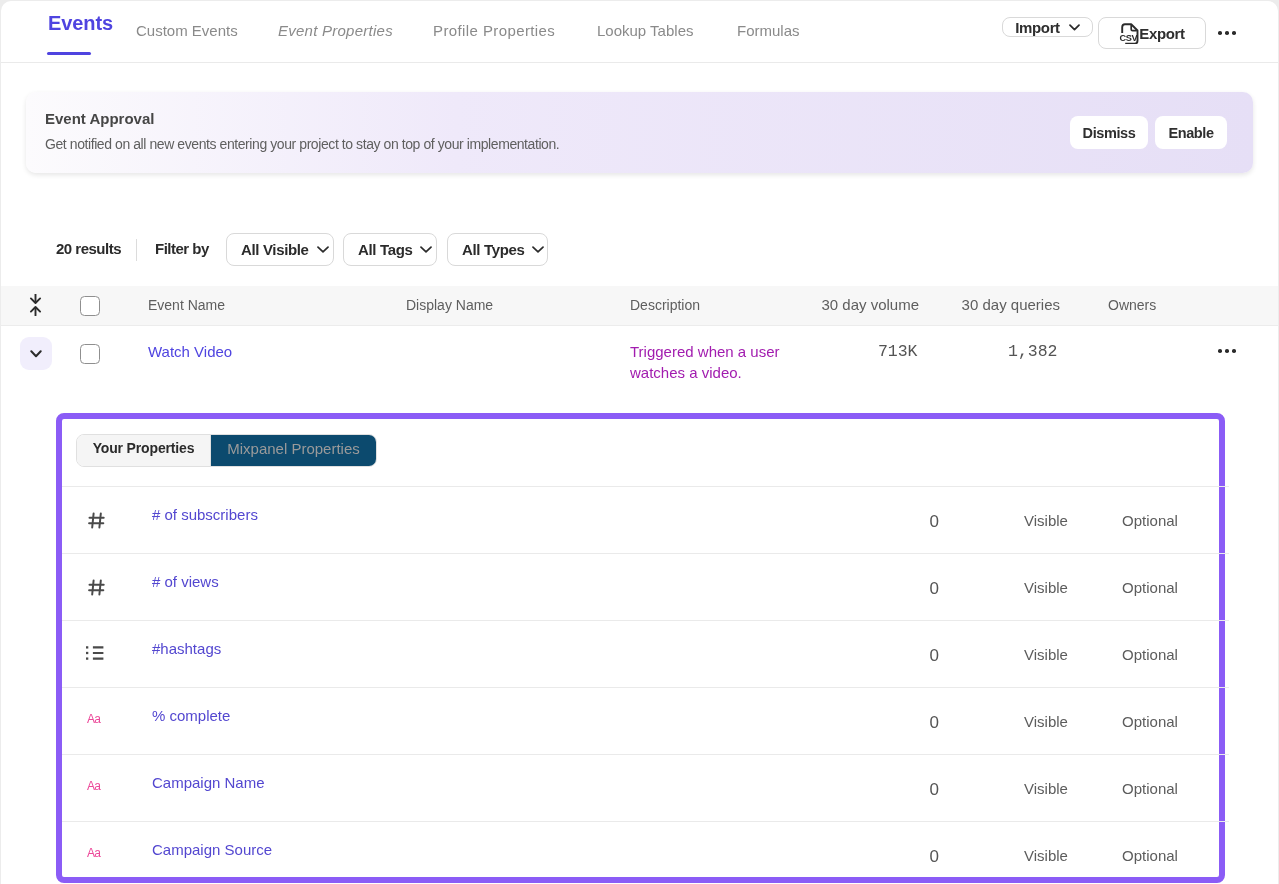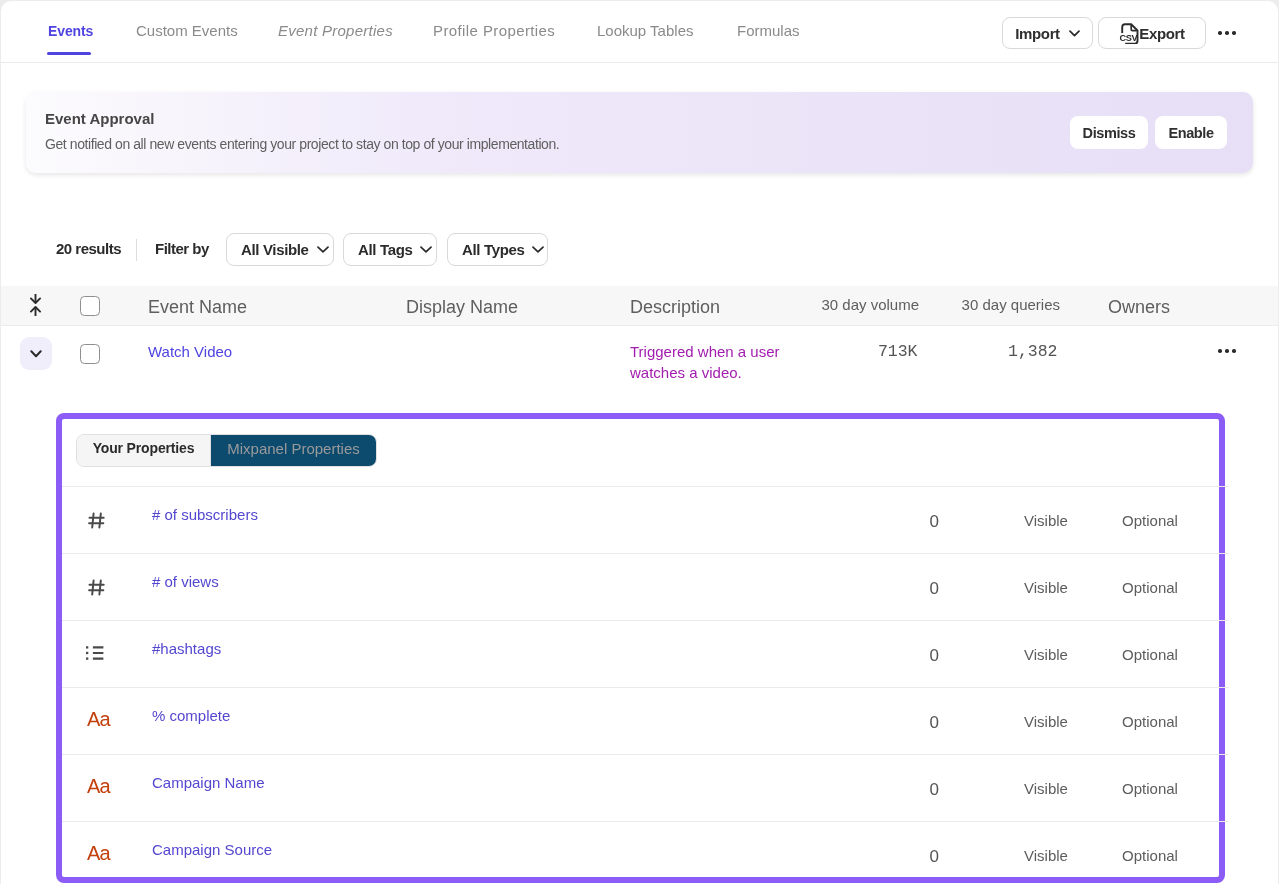--- a/index.html
+++ b/index.html
@@ -4,21 +4,21 @@
 <style>
   * { margin:0; padding:0; box-sizing:border-box; }
   html,body { width:1279px; height:884px; overflow:hidden; }
   body { background:#ececec; font-family:"Liberation Sans", sans-serif; }
   #page { position:relative; width:1279px; height:884px; }
   .abs { position:absolute; }
   .card { position:absolute; left:1px; top:1px; width:1277px; height:883px;
           background:#fff; border-radius:10px 10px 0 0; }
   .navline { position:absolute; left:1px; top:62px; width:1277px; height:1px; background:#eaeaea; }
   .tab { position:absolute; top:22px; font-size:15px; color:#8a8a8a; white-space:nowrap; }
-  .tab.active { color:#4f44e0; font-weight:700; font-size:14px; top:23px; letter-spacing:-0.1px; }
+  .tab.active { color:#4f44e0; font-weight:700; font-size:20px; top:12px; letter-spacing:-0.1px; }
   .underline { position:absolute; left:47px; top:52px; width:44px; height:3px;
                border-radius:2px; background:#4f44e0; }
   .btn { position:absolute; background:#fff; border:1px solid #d9d9d9; border-radius:8px;
          display:flex; align-items:center; justify-content:center;
          font-size:15px; color:#2f2f2f; font-weight:700; letter-spacing:-0.35px; white-space:nowrap; }
   .dots { display:flex; gap:3.5px; align-items:center; }
   .dots i { width:3.6px; height:3.6px; border-radius:50%; background:#2b2b2b; display:block; }
 
   .banner { position:absolute; left:26px; top:92px; width:1227px; height:81px; border-radius:10px;
             background:linear-gradient(to right, #fcfbfd 0%, #efe9fa 35%, #e6dff6 100%);
@@ -33,21 +33,21 @@
   .vdiv { position:absolute; left:136px; top:239px; width:1px; height:22px; background:#dcdcdc; }
   .drop { position:absolute; top:233px; height:33px; background:#fff; border:1px solid #d9d9d9;
           border-radius:8px; display:flex; align-items:center; justify-content:flex-start;
           padding-left:14px; gap:8px; font-size:15px; color:#2b2b2b; font-weight:700; letter-spacing:-0.35px; }
   .search { position:absolute; left:1077px; top:232px; width:183px; height:34px; background:#f3f3f4;
             border-radius:8px; display:flex; align-items:center; }
   .search span { font-size:15px; color:#8f8f8f; }
 
   .thead { position:absolute; left:1px; top:286px; width:1277px; height:40px; background:#f7f7f7;
            border-bottom:1px solid #ececec; }
-  .th { position:absolute; top:297px; font-size:18px; color:#5e5e5e; white-space:nowrap; }
+  .th { position:absolute; top:297px; font-size:14px; color:#5e5e5e; white-space:nowrap; }
   .thr { position:absolute; top:296px; font-size:15px; color:#5e5e5e; white-space:nowrap; }
   .checkbox { position:absolute; width:20px; height:20px; border:1.4px solid #8f8f8f;
               border-radius:4.5px; background:#fff; }
   .chip { position:absolute; left:20px; top:337px; width:32px; height:33px; background:#f1eefc;
           border-radius:9px; display:flex; align-items:center; justify-content:center; }
   .link { color:#4f44e0; text-decoration:none; }
   .mono { font-family:"Liberation Mono", monospace; font-size:16.5px; color:#545454; }
 
   .panel { position:absolute; left:56px; top:413px; width:1169px; height:470px;
            border:6px solid #8b5cf6; border-radius:8px; background:#fff; }
@@ -58,37 +58,37 @@
               font-size:14px; font-weight:700; letter-spacing:-0.15px; color:#2b2b2b; }
   .tabs .t2 { width:165px; background:#0c4a6e; display:flex; align-items:flex-start; justify-content:center; padding-top:5px;
               font-size:15px; color:#9a9a9a; }
   .prow { position:absolute; left:0; width:1167px; height:67px; border-top:1px solid #eaeaea; }
   .picon { position:absolute; left:26px; top:0; width:34px; height:67px;
            display:flex; align-items:center; justify-content:flex-start; color:#4a4a4a; }
   .pname { position:absolute; left:90px; top:19px; font-size:15px; color:#5347d0; }
   .pzero { position:absolute; right:290px; top:25px; font-family:"Liberation Sans",sans-serif; font-size:17px; color:#545454; }
   .pvis  { position:absolute; left:954px; top:25px; width:60px; text-align:center; font-size:15px; color:#5c5c5c; }
   .popt  { position:absolute; left:1052px; top:25px; width:72px; text-align:center; font-size:15px; color:#5c5c5c; }
-  .aa { font-size:20px; color:#c2410c; letter-spacing:-0.8px; position:relative; top:-2.5px; left:-1px; }
+  .aa { font-size:12px; color:#ec4899; letter-spacing:-0.8px; position:relative; top:-2.5px; left:-1px; }
 </style>
 </head>
 <body>
 <div id="page">
   <div class="card"></div>
   <div class="navline"></div>
 
   <span class="tab active" style="left:48px;">Events</span>
   <div class="underline"></div>
   <span class="tab" style="left:136px;">Custom Events</span>
   <span class="tab" style="left:278px; letter-spacing:0.25px;font-style:italic;">Event Properties</span>
   <span class="tab" style="left:433px; letter-spacing:0.4px;">Profile Properties</span>
   <span class="tab" style="left:597px;">Lookup Tables</span>
   <span class="tab" style="left:737px;">Formulas</span>
 
-  <div class="btn" style="left:1002px; top:17px; width:91px; height:32px; gap:9px;">
+  <div class="btn" style="left:1002px; top:17px; width:91px; height:20px; gap:9px;">
     <span>Import</span>
     <svg width="11" height="7" viewBox="0 0 11 7">
         <path d="M1 1.2 L5.5 5.6 L10 1.2" fill="none" stroke="#2b2b2b" stroke-width="1.7" stroke-linecap="round" stroke-linejoin="round"></path>
       </svg>
   </div>
   <div class="btn" style="left:1098px; top:17px; width:108px; height:32px; ">
     <svg width="20" height="21" viewBox="0 0 20 21">
       <path d="M3.2 10 V4.2 Q3.2 1.3 6 1.3 H12.2 L18.5 7.5 V17.8 Q18.5 20.7 15.7 20.7 H6.2" fill="none" stroke="#2b2b2b" stroke-width="1.9" stroke-linejoin="round"></path>
       <path d="M12.2 2 V6.2 Q12.2 7.6 13.6 7.6 H17.8" fill="none" stroke="#2b2b2b" stroke-width="1.7"></path>
       <rect x="0" y="10.6" width="17" height="8.2" fill="#ffffff"></rect>

